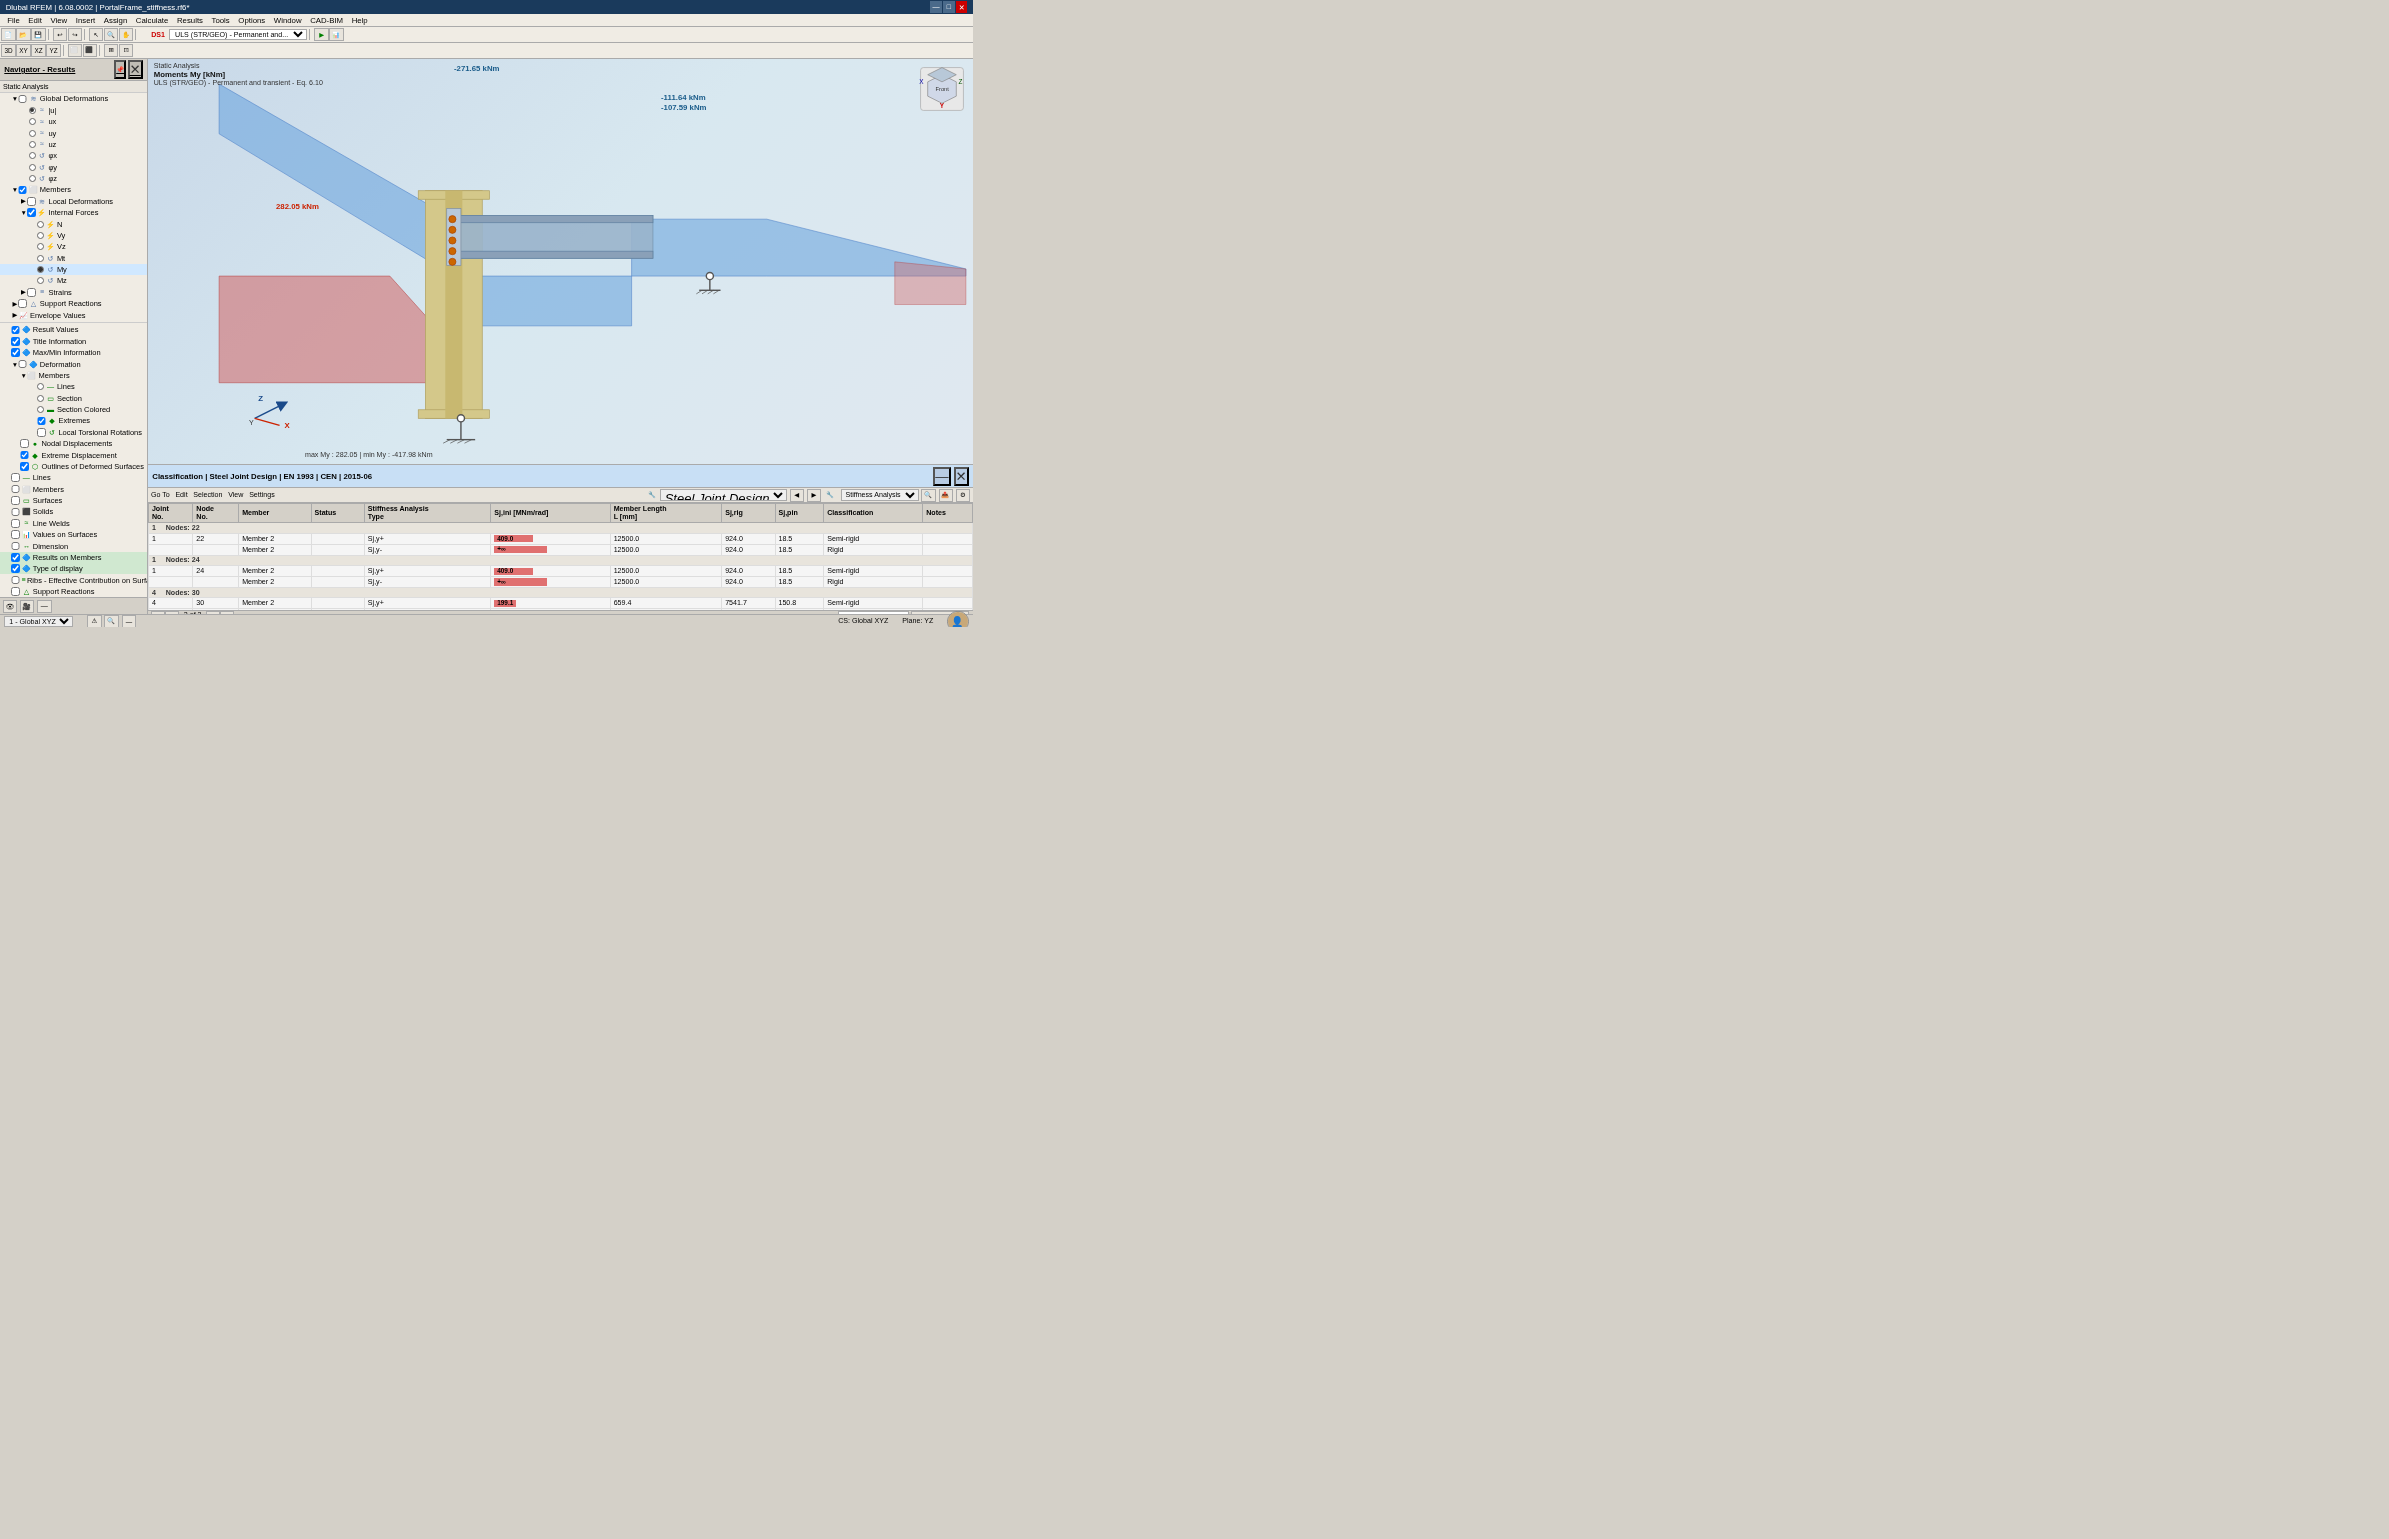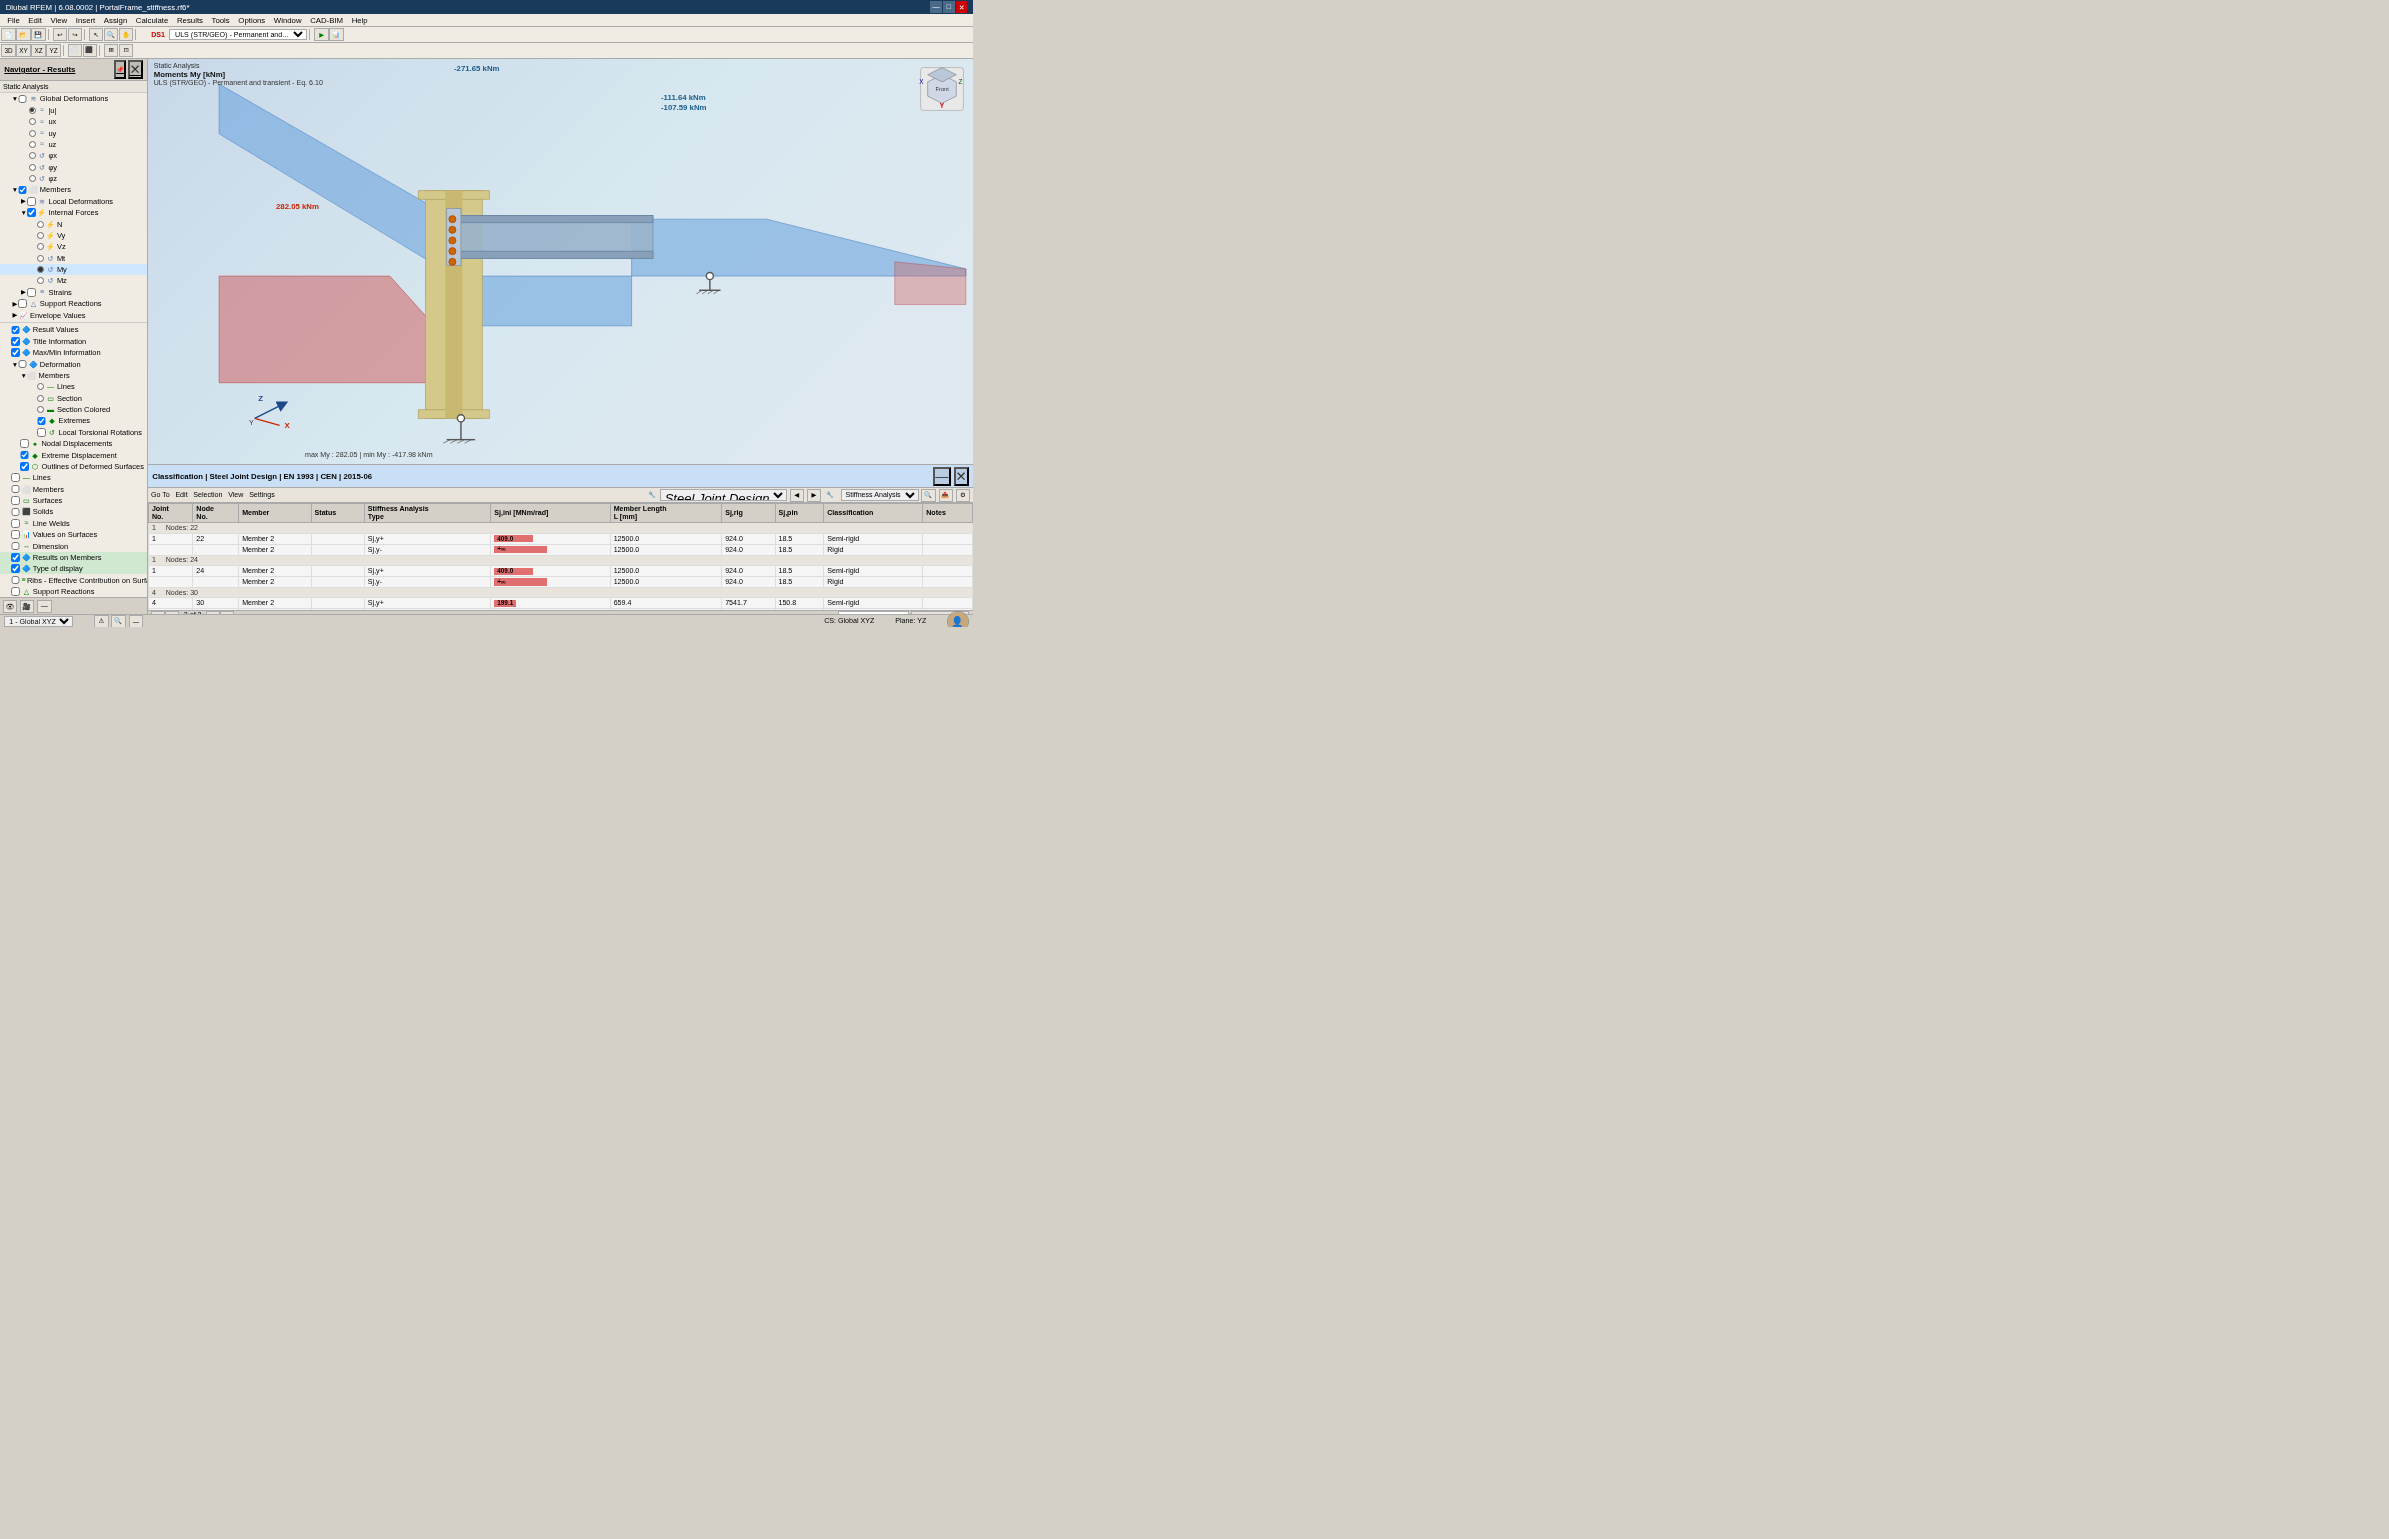--- a/index.html
+++ b/index.html
@@ -44,32 +44,32 @@
     #view-area { flex: 1; background: #e8e8e8; position: relative; overflow: hidden; }
     
     
     #bottom-panel { height: 150px; background: #f5f5f5; border-top: 1.4px solid #aaa; }
     #bottom-header { background: #c8dff5; height: 23px; display: flex; align-items: center; padding: 0 4.3px; font-size: 7.8px; font-weight: bold; border-bottom: 0.7px solid #aaa; justify-content: center; }
     #bottom-toolbar { background: #e8e4dc; height: 14.3px; display: flex; align-items: center; padding: 0 2.9px; border-bottom: 0.7px solid #aaa; font-size: 7.1px; gap: 5.7px; }
     #table-container { height: calc(150px - 28.5px - 14.3px); overflow-y: auto; }
     #results-table { width: 100%; border-collapse: collapse; font-size: 7.1px; }
     #results-table th { background: #d4d0c8; border: 0.7px solid #aaa; padding: 1.4px 2.9px; text-align: left; font-weight: bold; position: sticky; top: 0; }
     #results-table td { border: 0.7px solid #ddd; padding: 0.7px 2.9px; }
-    #results-table tr.group-header { background: #e8e4dc; font-weight: normal; }
+    #results-table tr.group-header { background: #e8e4dc; font-weight: bold; }
     .bar-cell { position: relative; height: 8.6px; }
     .bar-fill { height: 7.1px; background: #e07070; position: absolute; top: 0.7px; }
     .bar-value { position: absolute; top: 0; left: 2.9px; font-size: 6.4px; font-weight: bold; z-index: 1; }
     
     
     #bottom-tabs { background: #d4d0c8; height: 13px; display: flex; align-items: flex-end; padding: 0 2.9px; border-top: 0.7px solid #aaa; }
     .bottom-tab { padding: 0.7px 7.1px; background: #e8e4dc; border: 0.7px solid #aaa; border-bottom: none; font-size: 7.1px; cursor: pointer; margin-right: 1.4px; }
     .bottom-tab.active { background: white; }
     
     
-    #status-bar { background: #d4d0c8; height: 13px; display: flex; align-items: center; padding: 0 4.3px; font-size: 7.1px; border-top: 0.7px solid #aaa; gap: 21px; position: absolute; bottom: 0; width: 100%; }
+    #status-bar { background: #d4d0c8; height: 13px; display: flex; align-items: center; padding: 0 4.3px; font-size: 7.1px; border-top: 0.7px solid #aaa; gap: 14px; position: absolute; bottom: 0; width: 100%; }
     
     
     #nav-cube { position: absolute; top: 7.1px; right: 7.1px; width: 50px; height: 50px; }
     
     .nav-section-separator { height: 0.7px; background: #ccc; margin: 1.4px 0; }
 
     
     ::-webkit-scrollbar { width: 5.7px; height: 5.7px; }
     ::-webkit-scrollbar-track { background: #f0ece4; }
     ::-webkit-scrollbar-thumb { background: #aaa; }

